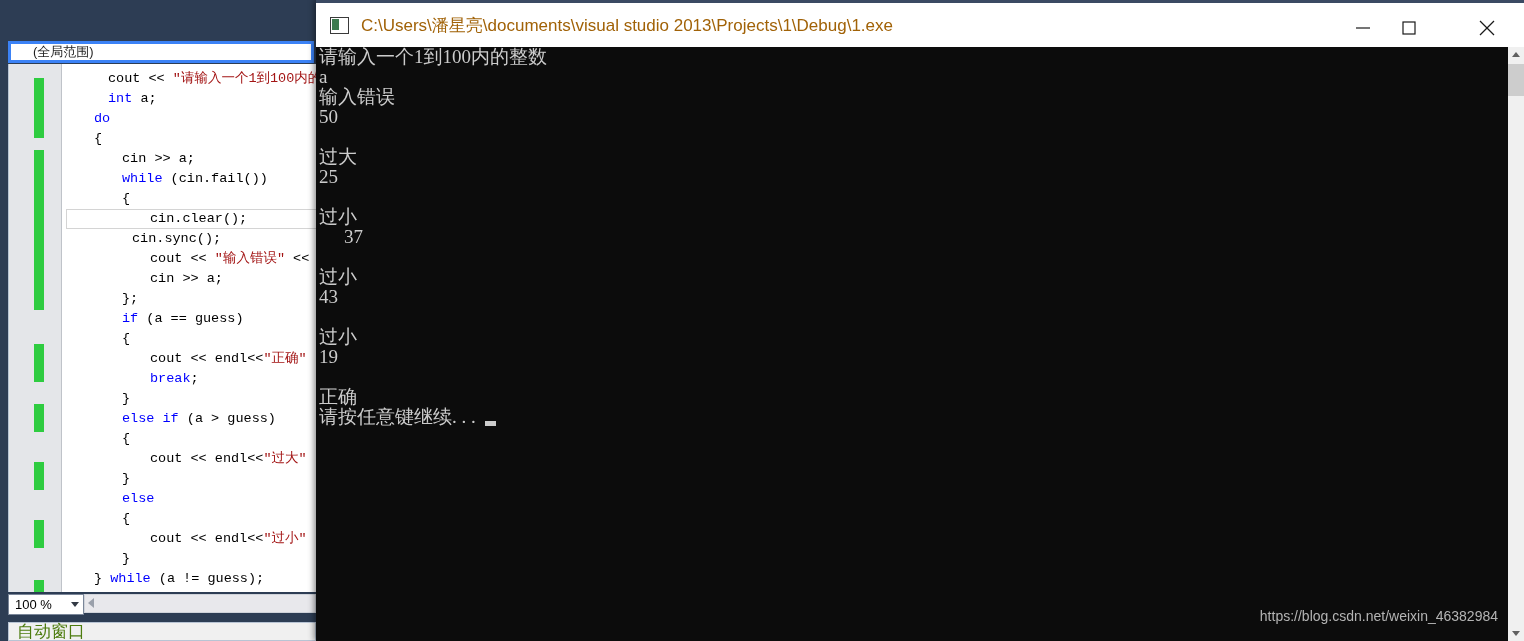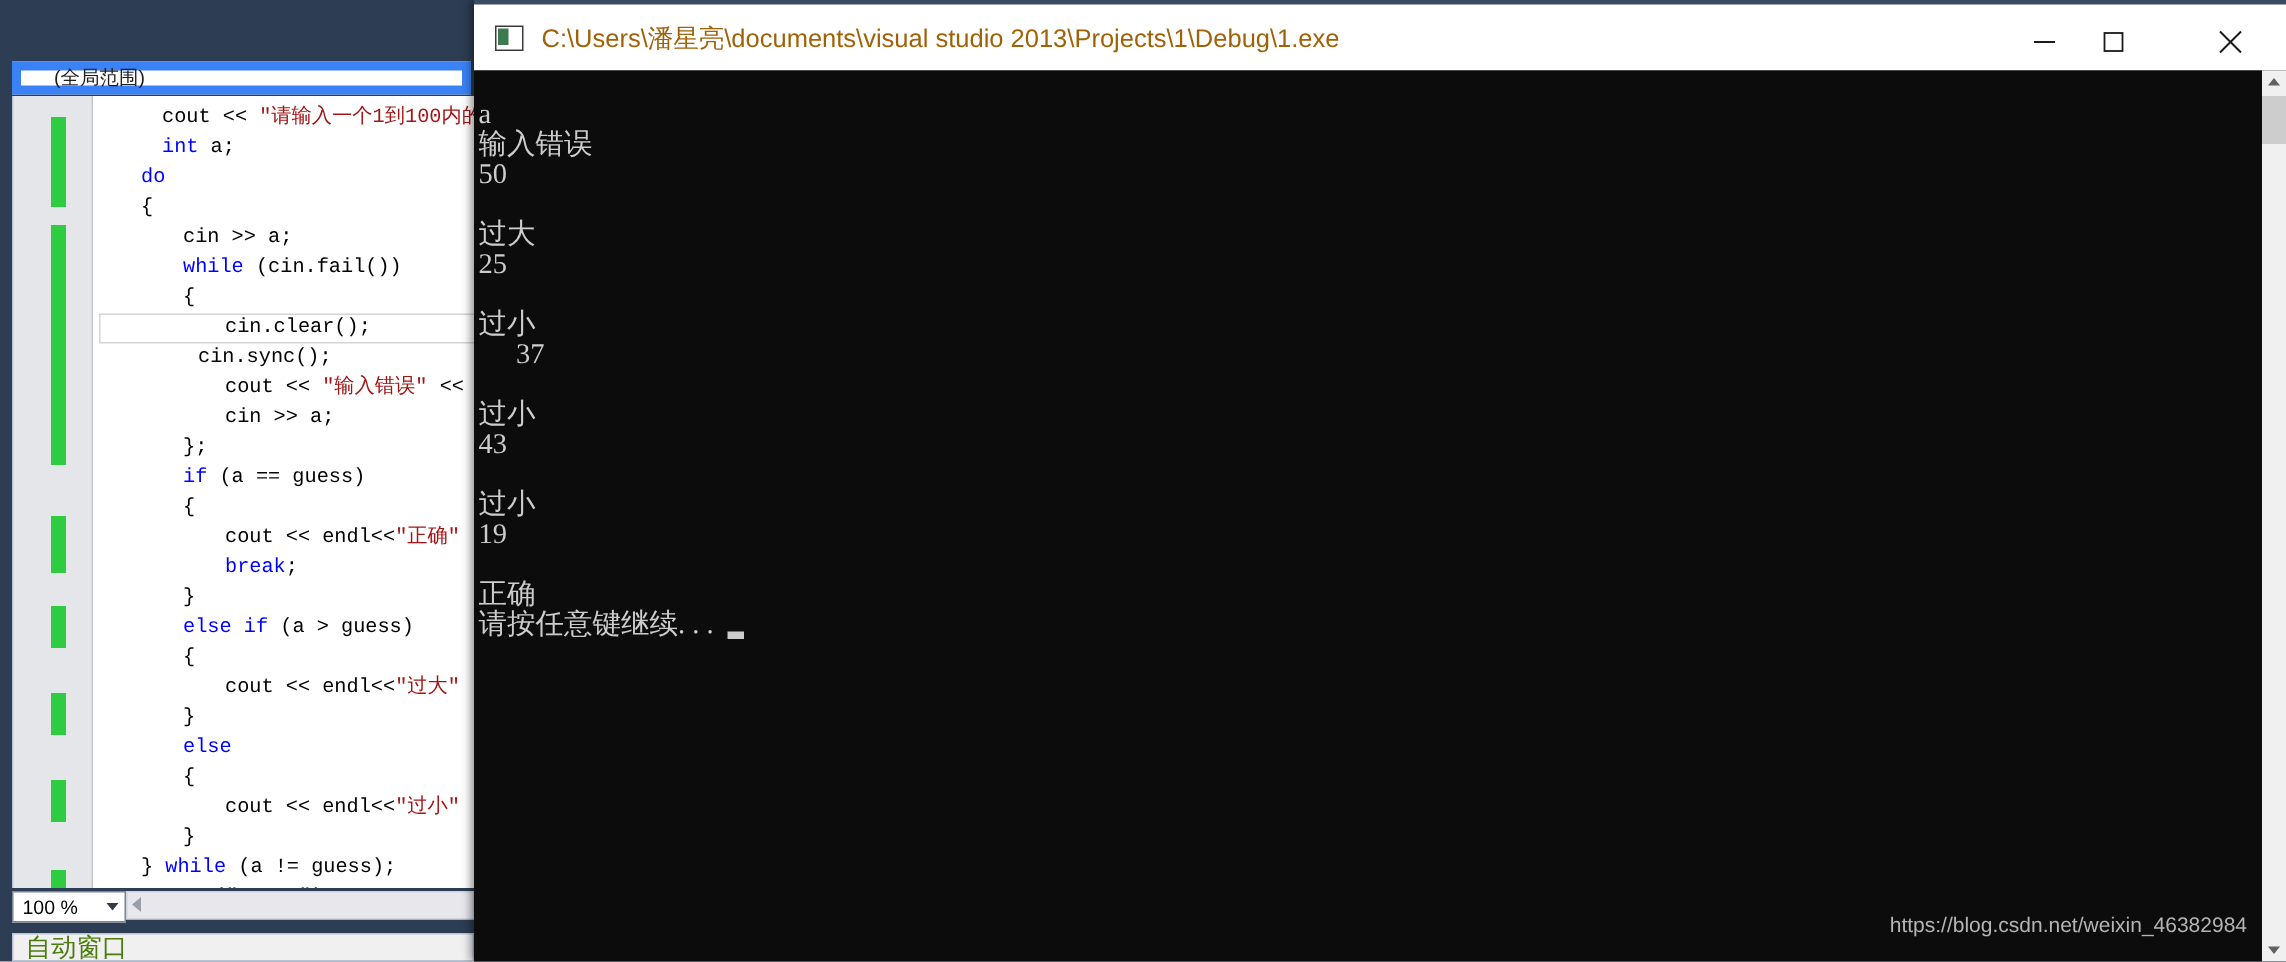--- a/index.html
+++ b/index.html
@@ -30,21 +30,21 @@
     box-sizing: border-box;
   }
   #vs-tab .tab-label {
     font-size: 14px; color: #1e1e1e; line-height: 1;
   }
   #vs-tab .tab-icon {
     margin-left: 9px; font-size: 13px; color: #555a63; line-height: 1;
   }
   #vs-scopebar {
     position: absolute; left: 8px; top: 41px; width: 306px; height: 22px;
-    background: #ffffff; border: 6px solid #3b82f6;
+    background: #ffffff; border: 3px solid #3b82f6;
     box-sizing: border-box;
     display: flex; align-items: center;
   }
   #vs-scopebar .scope-text {
     font-size: 13px; color: #1e1e1e; padding-left: 22px;
   }
   #vs-editor-outer {
     position: absolute; left: 8px; top: 64px; width: 308px; height: 528px;
     background: #e4e6e9;
     border-left: 1px solid #b8c4d4;
@@ -284,20 +284,21 @@
       </div>
       <div class="winbtn" id="btn-close">
         <svg width="20" height="20" viewBox="0 0 20 20">
           <line x1="3" y1="3" x2="17" y2="17" stroke="#1a1a1a" stroke-width="1.3"></line>
           <line x1="17" y1="3" x2="3" y2="17" stroke="#1a1a1a" stroke-width="1.3"></line>
         </svg>
       </div>
     </div>
 
     <div id="console-body">
+        <div class="con-line" style="top: 0px;">请输入一个1到100内的整数</div>
         <div class="con-line" style="top: 20px;">a</div>
         <div class="con-line" style="top: 40px;">输入错误</div>
         <div class="con-line" style="top: 60px;">50</div>
         <div class="con-line" style="top: 80px;"></div>
         <div class="con-line" style="top: 100px;">过大</div>
         <div class="con-line" style="top: 120px;">25</div>
         <div class="con-line" style="top: 140px;"></div>
         <div class="con-line" style="top: 160px;">过小</div>
         <div class="con-line" style="top: 180px; margin-left: 25px;">37</div>
         <div class="con-line" style="top: 200px;"></div>

